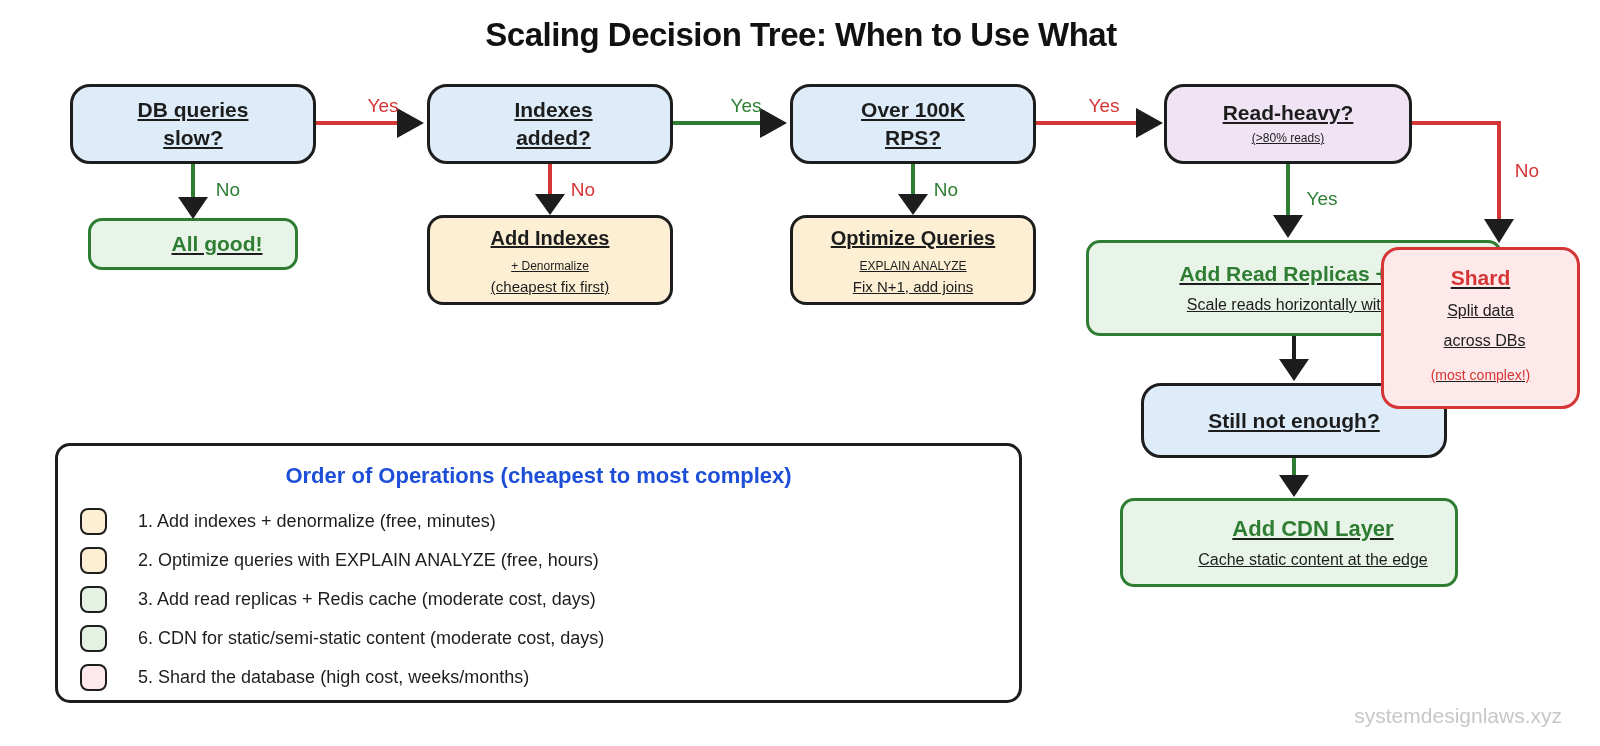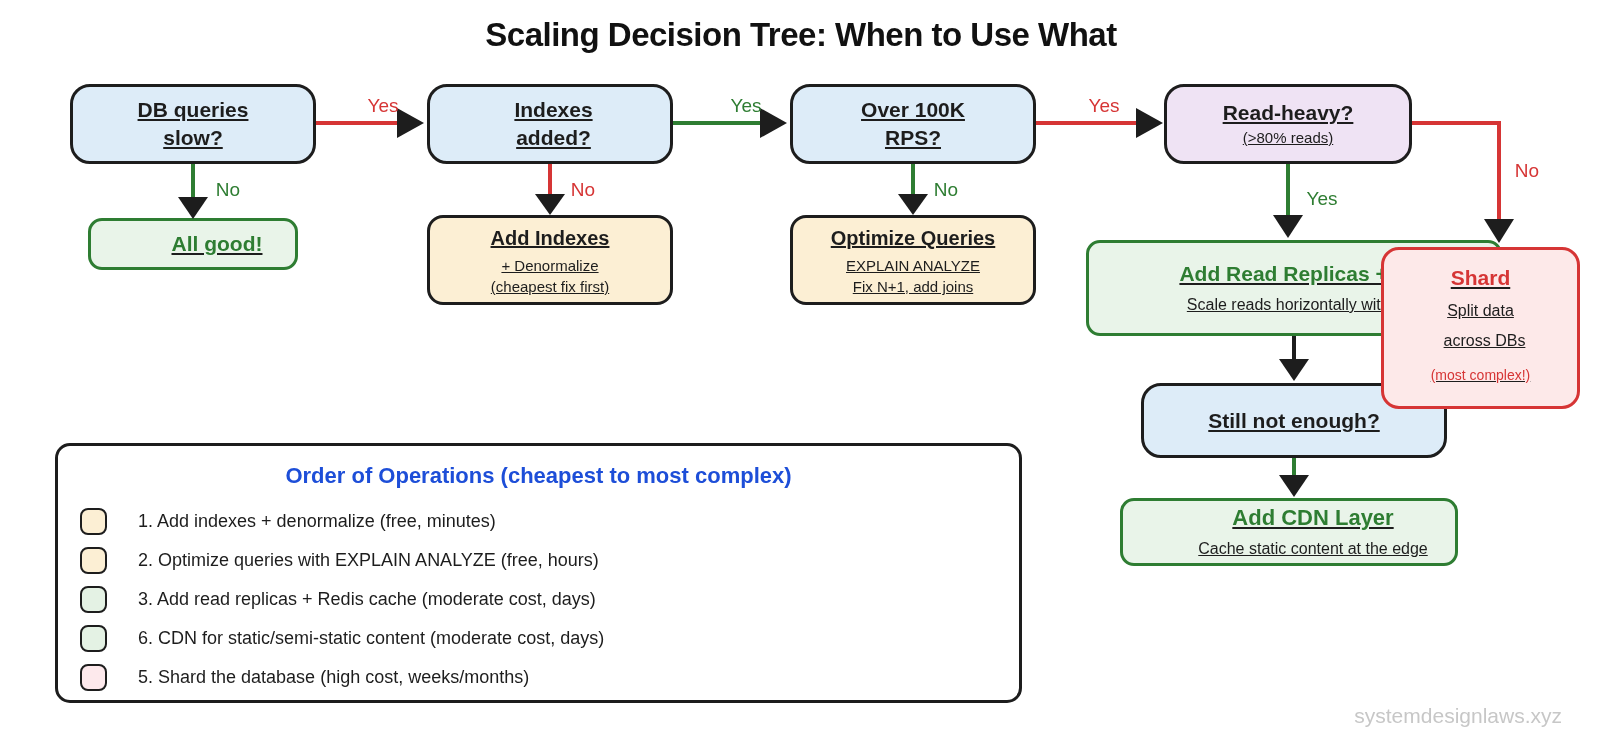--- a/index.html
+++ b/index.html
@@ -17,21 +17,21 @@
     align-items:center;justify-content:center;text-align:center;z-index:2;text-decoration:underline;
   }
   .node.blue  {background:#ddecf8;border:3px solid #1d1d1d;border-radius:20px;}
   .node.purple{background:#efe3f4;border:3px solid #1d1d1d;border-radius:20px;}
   .node.tan   {background:#fcefd4;border:3px solid #1d1d1d;border-radius:16px;}
   .node.greenbox{background:#e9f4e9;border:3px solid #2e7d32;border-radius:14px;padding-left:48px;}
   .node.pinkbox{background:#fde9e9;border:3px solid #d63535;border-radius:18px;z-index:3;}
   .nt{font-size:21px;font-weight:bold;line-height:28px;color:#1d1d1d;white-space:nowrap;}
   .nt.green{color:#2e7d32;}
   .nt.red{color:#d63535;}
-  .ns{font-size:15px;line-height:22px;color:#1d1d1d;white-space:nowrap;}
+  .ns{font-size:12px;line-height:22px;color:#1d1d1d;white-space:nowrap;}
   .ns.small{font-size:15px;line-height:19px;}
   .ns.note{font-size:14px;color:#d63535;}
   
   .edges{position:absolute;left:0;top:0;z-index:5;pointer-events:none;}
   .edge-label{
     position:absolute;transform:translateX(-50%);font-size:19px;line-height:20px;
     z-index:6;white-space:nowrap;
   }
   .edge-label.red{color:#d63535;}
   .edge-label.green{color:#2e7d32;}
@@ -157,21 +157,21 @@
     <div class="nt red">Shard</div>
     <div class="ns gap8" style="font-size:16px;">Split data</div>
     <div class="ns gap8" style="font-size:16px;margin-left:8px;">across DBs</div>
     <div class="ns note gap12">(most complex!)</div>
   </div>
 
   <div class="node blue" style="left:1141px;top:383px;width:306px;height:75px;">
     <div class="nt">Still not enough?</div>
   </div>
 
-  <div class="node greenbox" style="left:1120px;top:498px;width:338px;height:68px;">
+  <div class="node greenbox" style="left:1120px;top:498px;width:338px;height:89px;">
     <div class="nt green" style="font-size:22px;">Add CDN Layer</div>
     <div class="ns gap6" style="font-size:16px;">Cache static content at the edge</div>
   </div>
 
   <div class="legend">
     <div class="legend-title">Order of Operations (cheapest to most complex)</div>
     <div class="legend-rows">
       <div class="legend-row">
         <span class="swatch" data-color="tan"></span>
         <span class="legend-text">1. Add indexes + denormalize (free, minutes)</span>

